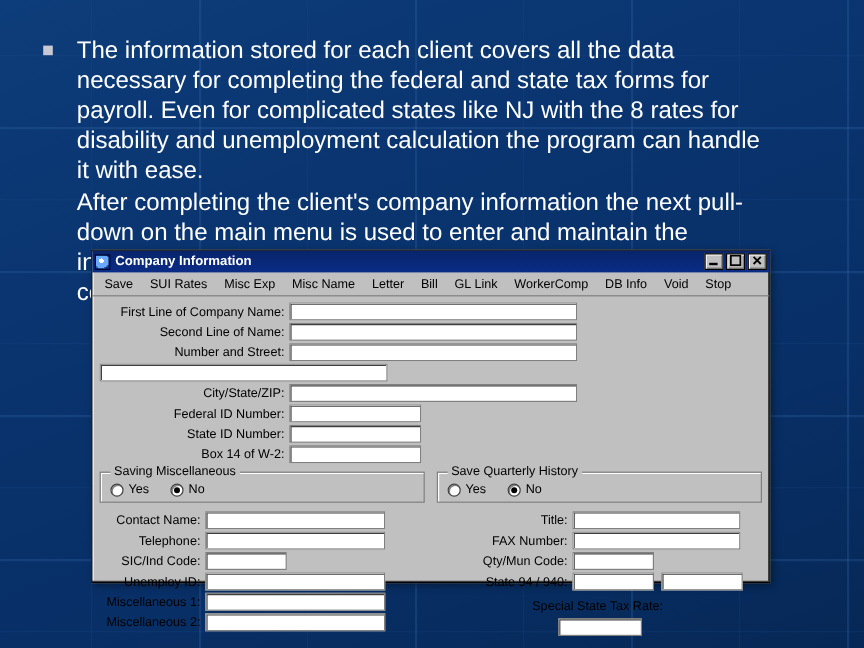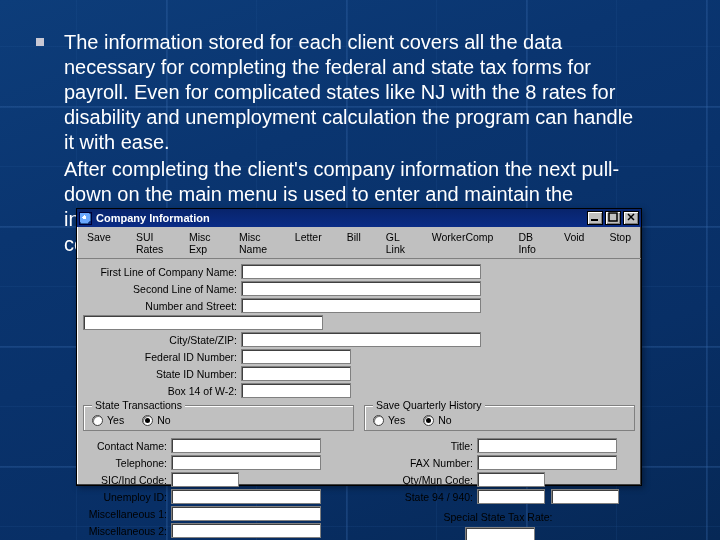--- a/index.html
+++ b/index.html
@@ -62,21 +62,21 @@
   .tb-btn {
     width: 16px; height: 14px; margin-left: 2px;
     background: #c0c0c0;
     border: 1px solid #000;
     box-shadow: inset 1px 1px 0 #fff, inset -1px -1px 0 #808080;
     font-size: 9px; line-height: 12px; text-align: center;
   }
   .tb-btn svg { display:block; margin:auto; }
 
   .menubar {
-    display: flex; gap: 13px; padding: 3px 4px 3px 4px;
+    display: flex; gap: 2px; padding: 3px 4px 3px 4px;
     border-bottom: 1px solid #808080;
   }
   .menubar span { padding: 1px 6px 0 6px; }
 
   .form-area { padding: 4px 6px 4px 6px; }
   .row { display: flex; align-items: center; height: 17px; }
   .lbl { width: 158px; text-align: right; padding-right: 4px; white-space: nowrap; }
   .lbl-r { width: 112px; text-align: right; padding-right: 4px; white-space: nowrap; }
   .fld {
     height: 15px; background: #fff;
@@ -196,21 +196,21 @@
         <div class="fld" style="width:110px"></div>
       </div>
     <div class="row">
         <div class="lbl">Box 14 of W-2:</div>
         <div class="fld" style="width:110px"></div>
       </div>
 
     <div class="two-col">
       <div>
         <div class="groupbox">
-          <span class="gb-title">State Transactions</span>
+          <span class="gb-title">Saving Miscellaneous</span>
           <label class="radio">
               <span class="dot"></span>
               <span>Yes</span>
             </label>
           <label class="radio checked">
               <span class="dot"></span>
               <span>No</span>
             </label>
         </div>
       </div>

